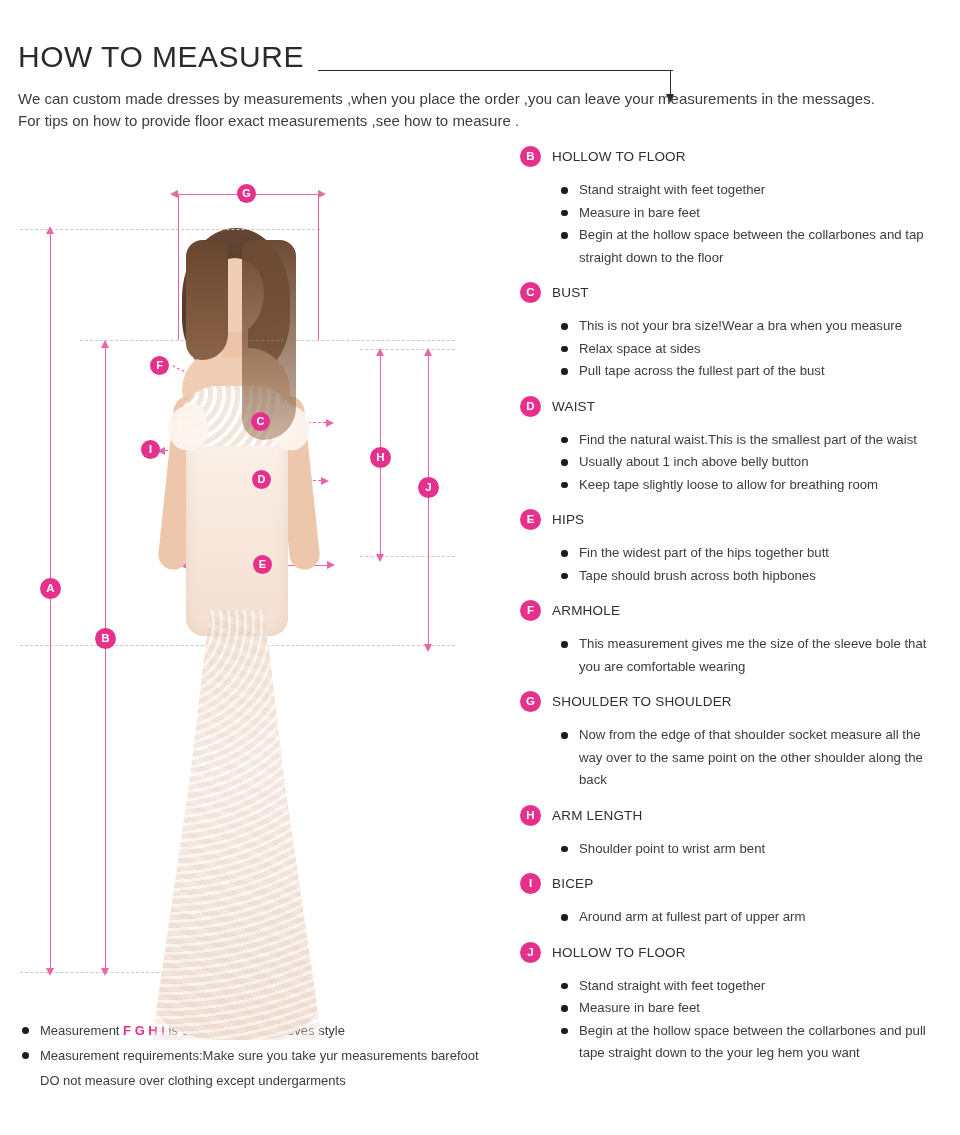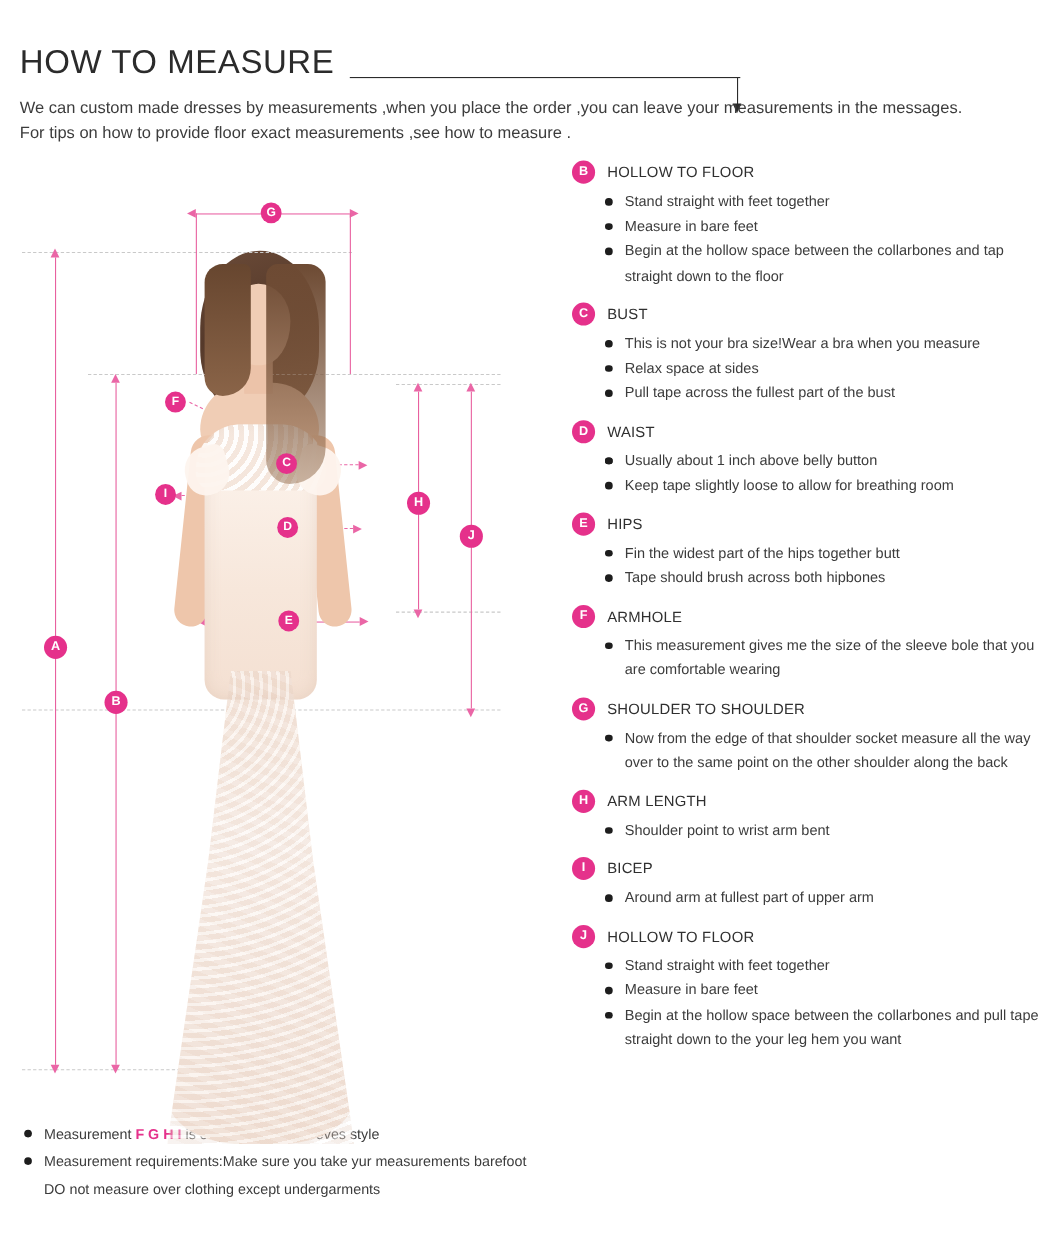--- a/index.html
+++ b/index.html
@@ -282,21 +282,21 @@
     height: 22px;
     margin-bottom: 4px;
   }
   .def-head .badge { left: 0; top: 0; }
   .def-title {
     font-size: 13.5px;
     letter-spacing: .2px;
     color: #2f2f2f;
     line-height: 21px;
   }
-  .def-items { margin: 0; padding: 0; list-style: none; }
+  .def-items { margin: 11px; padding: 0; list-style: none; }
   .def-items li {
     position: relative;
     padding-left: 48px;
     font-size: 13.2px;
     line-height: 22.5px;
     color: #3c3c3c;
   }
   .def-items li .dot {
     position: absolute;
     left: 30px; top: 8px;
@@ -400,21 +400,21 @@
       <div class="def-head"><span class="badge">C</span><span class="def-title">BUST</span></div>
       <ul class="def-items">
         <li><span class="dot"></span><span>This is not your bra size!Wear a bra when you measure</span></li>
         <li><span class="dot"></span><span>Relax space at sides</span></li>
         <li><span class="dot"></span><span>Pull tape across the fullest part of the bust</span></li>
       </ul>
     </div>
     <div class="def-block">
       <div class="def-head"><span class="badge">D</span><span class="def-title">WAIST</span></div>
       <ul class="def-items">
-        <li><span class="dot"></span></li>
+        <li><span class="dot"></span><span>Find the natural waist.This is the smallest part of the waist</span></li>
         <li><span class="dot"></span><span>Usually about 1 inch above belly button</span></li>
         <li><span class="dot"></span><span>Keep tape slightly loose to allow for breathing room</span></li>
       </ul>
     </div>
     <div class="def-block">
       <div class="def-head"><span class="badge">E</span><span class="def-title">HIPS</span></div>
       <ul class="def-items">
         <li><span class="dot"></span><span>Fin the widest part of the hips together butt</span></li>
         <li><span class="dot"></span><span>Tape should brush across both hipbones</span></li>
       </ul>

